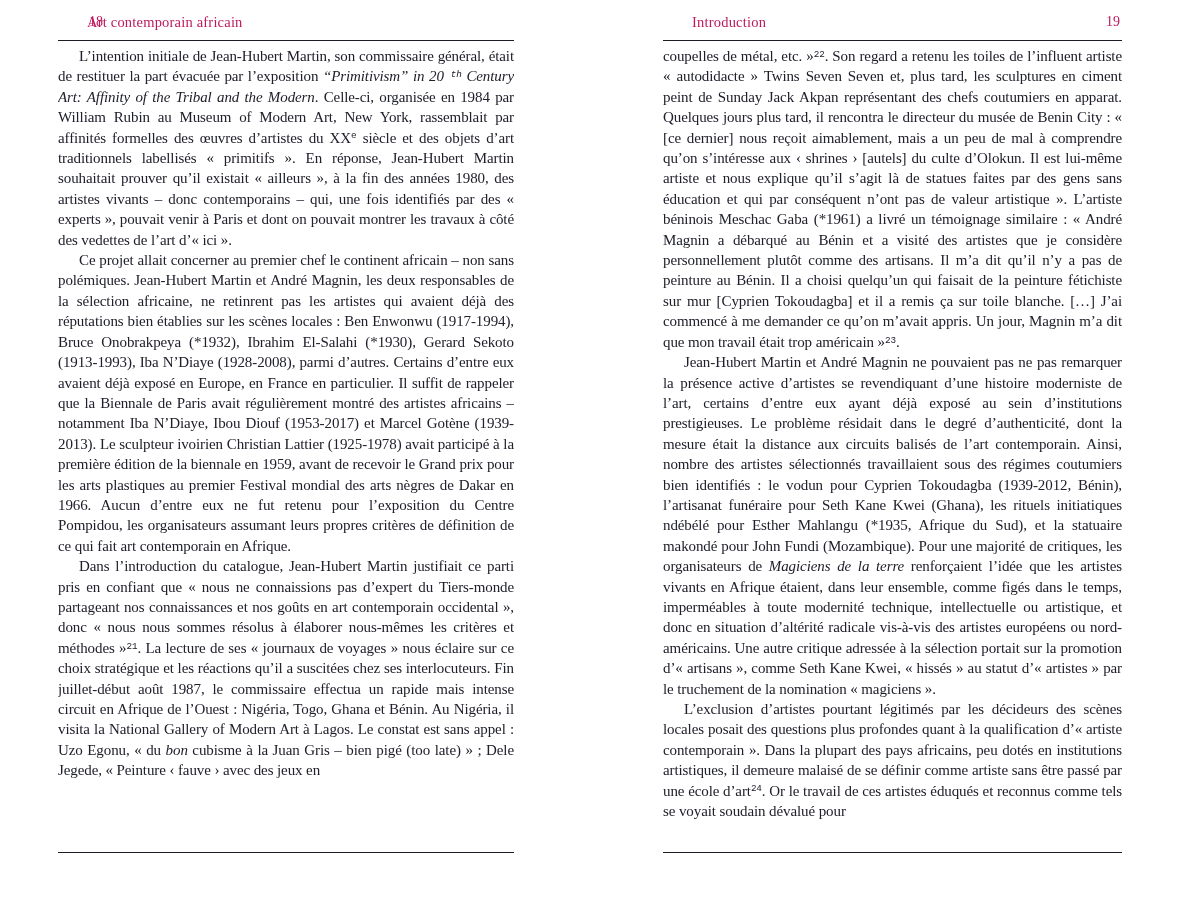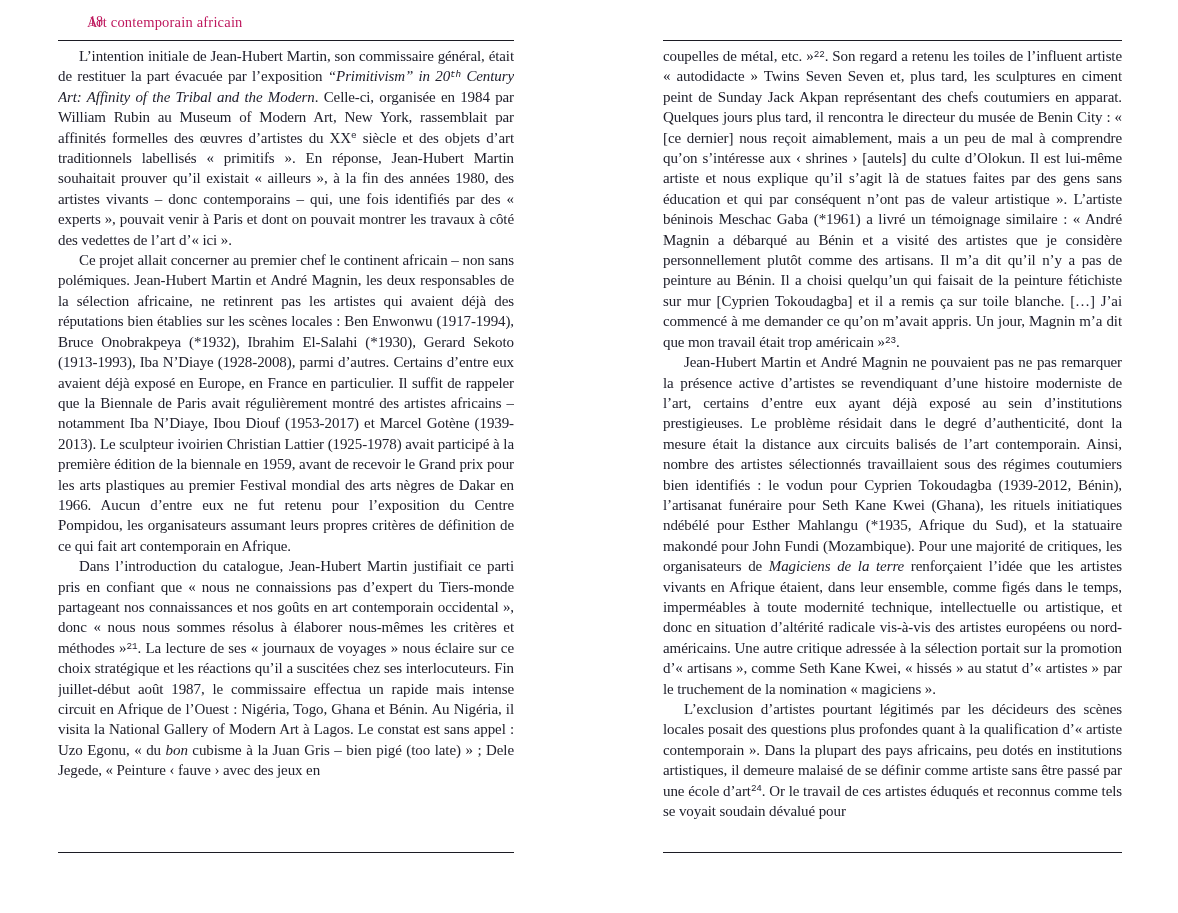--- a/index.html
+++ b/index.html
@@ -43,21 +43,21 @@
     text-align: justify;
     hyphens: auto; -webkit-hyphens: auto;
   }
   .page-body p { margin: 0; }
   .page-body p.indent { text-indent: 21px; }
   .page-body em { font-style: italic; }
   .page-body sup {
     font-size: 0.62em; line-height: 0; vertical-align: baseline;
     position: relative; top: -0.45em; font-family: Liberation Mono, monospace;
   }
-  .page-body sup.it { font-style: italic; }
+  .page-body sup.it { font-style: italic; padding-left: 7px; }
 </style>
 </head>
 <body>
 
 <div class="spread">
 
   <div class="page page-left">
     <div class="pagehead">
       <span class="pn">18</span>
       <span class="rh">Art contemporain africain</span>
@@ -65,20 +65,24 @@
     <div class="headrule"></div>
     <div class="page-body">
         <p class="indent"><span>L’intention initiale de Jean-Hubert Martin, son commissaire général, était de restituer la part évacuée par l’exposition </span><em>“Primitivism” in 20</em><sup class="it">th</sup><em> Century Art: Affinity of the Tribal and the Modern</em><span>. Celle-ci, organisée en 1984 par William Rubin au Museum of Modern Art, New York, rassemblait par affinités formelles des œuvres d’artistes du XX</span><sup>e</sup><span> siècle et des objets d’art traditionnels labellisés « primitifs ». En réponse, Jean-Hubert Martin souhaitait prouver qu’il existait « ailleurs », à la fin des années 1980, des artistes vivants – donc contemporains – qui, une fois identifiés par des « experts », pouvait venir à Paris et dont on pouvait montrer les travaux à côté des vedettes de l’art d’« ici ».</span></p>
         <p class="indent"><span>Ce projet allait concerner au premier chef le continent africain – non sans polémiques. Jean-Hubert Martin et André Magnin, les deux responsables de la sélection africaine, ne retinrent pas les artistes qui avaient déjà des réputations bien établies sur les scènes locales : Ben Enwonwu (1917-1994), Bruce Onobrakpeya (*1932), Ibrahim El-Salahi (*1930), Gerard Sekoto (1913-1993), Iba N’Diaye (1928-2008), parmi d’autres. Certains d’entre eux avaient déjà exposé en Europe, en France en particulier. Il suffit de rappeler que la Biennale de Paris avait régulièrement montré des artistes africains – notamment Iba N’Diaye, Ibou Diouf (1953-2017) et Marcel Gotène (1939-2013). Le sculpteur ivoirien Christian Lattier (1925-1978) avait participé à la première édition de la biennale en 1959, avant de recevoir le Grand prix pour les arts plastiques au premier Festival mondial des arts nègres de Dakar en 1966. Aucun d’entre eux ne fut retenu pour l’exposition du Centre Pompidou, les organisateurs assumant leurs propres critères de définition de ce qui fait art contemporain en Afrique.</span></p>
         <p class="indent"><span>Dans l’introduction du catalogue, Jean-Hubert Martin justifiait ce parti pris en confiant que « nous ne connaissions pas d’expert du Tiers-monde partageant nos connaissances et nos goûts en art contemporain occidental », donc « nous nous sommes résolus à élaborer nous-mêmes les critères et méthodes »</span><sup>21</sup><span>. La lecture de ses « journaux de voyages » nous éclaire sur ce choix stratégique et les réactions qu’il a suscitées chez ses interlocuteurs. Fin juillet-début août 1987, le commissaire effectua un rapide mais intense circuit en Afrique de l’Ouest : Nigéria, Togo, Ghana et Bénin. Au Nigéria, il visita la National Gallery of Modern Art à Lagos. Le constat est sans appel : Uzo Egonu, « du </span><em>bon</em><span> cubisme à la Juan Gris – bien pigé (too late) » ; Dele Jegede, « Peinture ‹ fauve › avec des jeux en</span></p>
       </div>
     <div class="footrule"></div>
   </div>
 
   <div class="page page-right">
+    <div class="pagehead">
+      <span class="rh">Introduction</span>
+      <span class="pn">19</span>
+    </div>
     <div class="headrule"></div>
     <div class="page-body">
         <p class=""><span>coupelles de métal, etc. »</span><sup>22</sup><span>. Son regard a retenu les toiles de l’influent artiste « autodidacte » Twins Seven Seven et, plus tard, les sculptures en ciment peint de Sunday Jack Akpan représentant des chefs coutumiers en apparat. Quelques jours plus tard, il rencontra le directeur du musée de Benin City : « [ce dernier] nous reçoit aimablement, mais a un peu de mal à comprendre qu’on s’intéresse aux ‹ shrines › [autels] du culte d’Olokun. Il est lui-même artiste et nous explique qu’il s’agit là de statues faites par des gens sans éducation et qui par conséquent n’ont pas de valeur artistique ». L’artiste béninois Meschac Gaba (*1961) a livré un témoignage similaire : « André Magnin a débarqué au Bénin et a visité des artistes que je considère personnellement plutôt comme des artisans. Il m’a dit qu’il n’y a pas de peinture au Bénin. Il a choisi quelqu’un qui faisait de la peinture fétichiste sur mur [Cyprien Tokoudagba] et il a remis ça sur toile blanche. […] J’ai commencé à me demander ce qu’on m’avait appris. Un jour, Magnin m’a dit que mon travail était trop américain »</span><sup>23</sup><span>.</span></p>
         <p class="indent"><span>Jean-Hubert Martin et André Magnin ne pouvaient pas ne pas remarquer la présence active d’artistes se revendiquant d’une histoire moderniste de l’art, certains d’entre eux ayant déjà exposé au sein d’institutions prestigieuses. Le problème résidait dans le degré d’authenticité, dont la mesure était la distance aux circuits balisés de l’art contemporain. Ainsi, nombre des artistes sélectionnés travaillaient sous des régimes coutumiers bien identifiés : le vodun pour Cyprien Tokoudagba (1939-2012, Bénin), l’artisanat funéraire pour Seth Kane Kwei (Ghana), les rituels initiatiques ndébélé pour Esther Mahlangu (*1935, Afrique du Sud), et la statuaire makondé pour John Fundi (Mozambique). Pour une majorité de critiques, les organisateurs de </span><em>Magiciens de la terre</em><span> renforçaient l’idée que les artistes vivants en Afrique étaient, dans leur ensemble, comme figés dans le temps, imperméables à toute modernité technique, intellectuelle ou artistique, et donc en situation d’altérité radicale vis-à-vis des artistes européens ou nord-américains. Une autre critique adressée à la sélection portait sur la promotion d’« artisans », comme Seth Kane Kwei, « hissés » au statut d’« artistes » par le truchement de la nomination « magiciens ».</span></p>
         <p class="indent"><span>L’exclusion d’artistes pourtant légitimés par les décideurs des scènes locales posait des questions plus profondes quant à la qualification d’« artiste contemporain ». Dans la plupart des pays africains, peu dotés en institutions artistiques, il demeure malaisé de se définir comme artiste sans être passé par une école d’art</span><sup>24</sup><span>. Or le travail de ces artistes éduqués et reconnus comme tels se voyait soudain dévalué pour</span></p>
       </div>
     <div class="footrule"></div>
   </div>
 
 </div>

